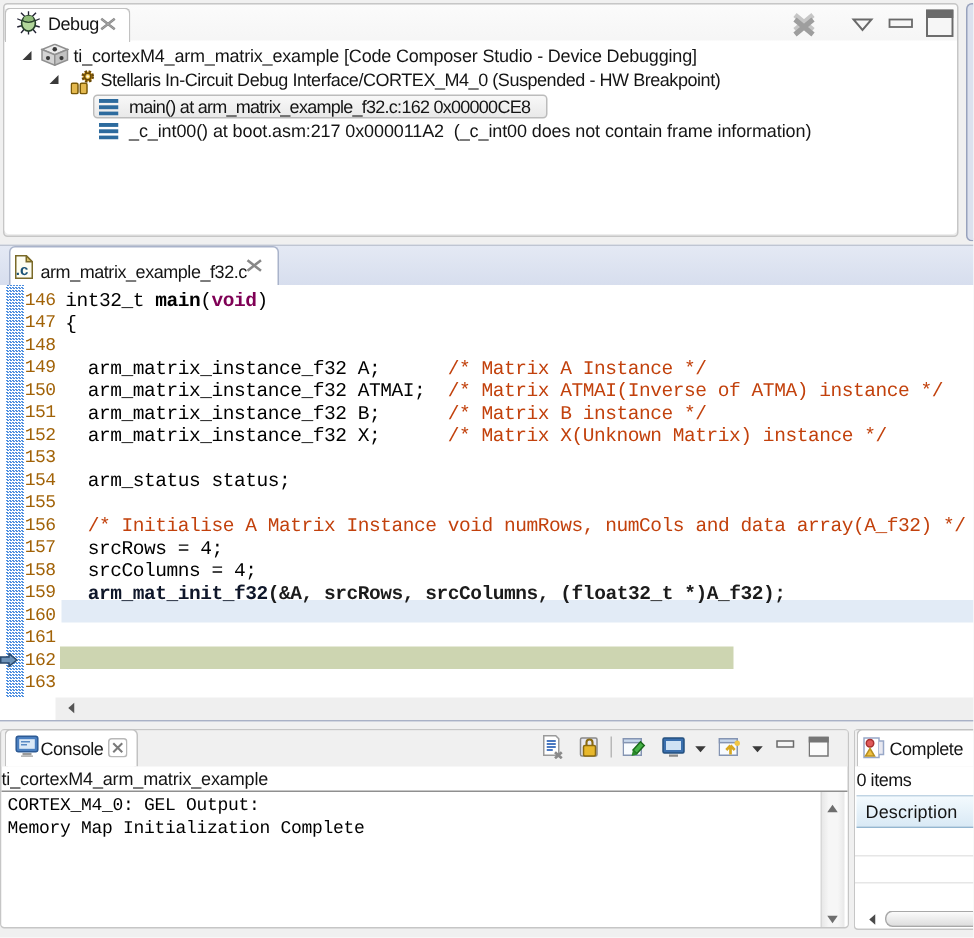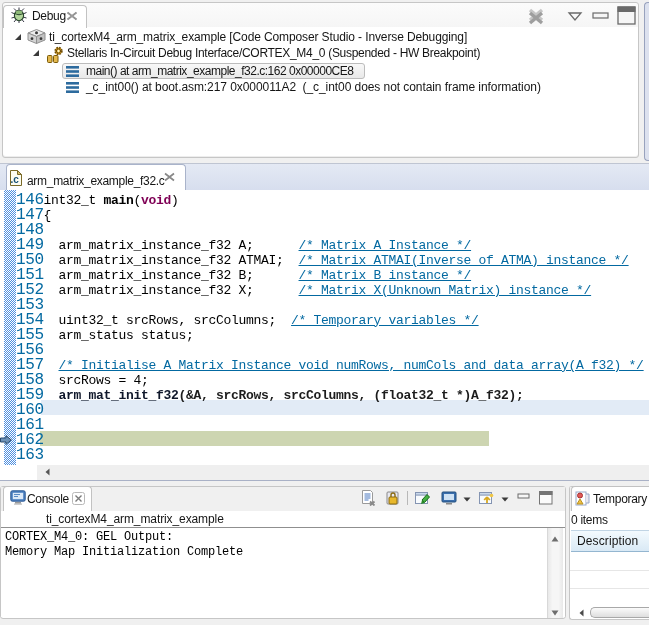--- a/index.html
+++ b/index.html
@@ -26,37 +26,37 @@
   #editor{left:0px;top:163px;width:649px;height:318px;background:#fff;
      border-top:1px solid #bfc5d2;border-bottom:1px solid #a9b1c6;box-sizing:border-box;}
   #edstrip{left:0px;top:164px;width:649px;height:26px;
      background:linear-gradient(#e4e9f4,#d7deee);}
   #edtab{left:6px;top:164px;width:180px;height:26px;background:#fff;
      border:1px solid #a9b3ca;border-bottom:none;border-radius:4px 4px 0 0;box-sizing:border-box;}
   #edbody{left:0px;top:190px;width:649px;height:275px;background:#fff;}
   #ruler{left:4px;top:190px;width:12px;height:275px;
      background:conic-gradient(#4e8fe0 90deg,#fff 90deg 180deg,#4e8fe0 180deg 270deg,#fff 270deg);
      background-size:2px 2px;}
-  #linenums{left:16px;top:192.5px;width:21px;height:275px;color:#0369a1;
-     font-family:"Liberation Mono",monospace;font-size:16px;letter-spacing:-0.35px;
+  #linenums{left:16px;top:192.5px;width:21px;height:275px;color:#a16207;
+     font-family:"Liberation Mono",monospace;font-size:12px;letter-spacing:-0.35px;
      text-align:right;line-height:15px;}
   #code{left:43.5px;top:192.5px;width:605px;height:275px;line-height:15px;}
   .cl{height:15px;}
-  .cmt{color:#0369a1;text-decoration:underline;}
+  .cmt{color:#c2410c;}
   .kw{color:#7f0055;font-weight:bold;}
   #hl160{left:41px;top:400px;width:608px;height:15px;background:#e2ebf6;}
   #hl162{left:40px;top:430.5px;width:449px;height:15px;background:#cdd5b1;}
   #edscroll{left:37px;top:465px;width:612px;height:15px;background:#efefef;}
 
   
   #consview{left:0px;top:486px;width:566px;height:133px;background:#fff;
      border:1px solid #c6c6c6;border-radius:3px;box-sizing:border-box;}
   #constab{left:3px;top:486px;width:89px;height:25px;background:#fff;
      border:1px solid #c2c2c2;border-bottom:none;border-radius:4px 4px 0 0;box-sizing:border-box;}
-  #conslabel{left:1px;top:512px;margin-left:45px;}
+  #conslabel{left:1px;top:512px;}
   #constext{left:1px;top:527px;width:564px;height:90px;background:#fff;border-top:1px solid #8f8f8f;box-sizing:border-box;}
   #consscroll{left:547px;top:528px;width:16px;height:90px;background:linear-gradient(90deg,#e8e8e8,#f6f6f6 30%,#f6f6f6 70%,#e8e8e8);border-left:1px solid #d8d8d8;box-sizing:border-box;}
 
   
   #probview{left:569px;top:486px;width:80px;height:134px;background:#fff;
      border:1px solid #c6c6c6;border-right:none;border-radius:3px 0 0 3px;box-sizing:border-box;}
   #probtab{left:571px;top:486px;width:78px;height:25px;background:#fff;
      border:1px solid #c2c2c2;border-bottom:none;border-right:none;border-radius:4px 0 0 0;box-sizing:border-box;}
   #probhead{left:571px;top:530px;width:78px;height:22px;
      background:linear-gradient(#f3fafe,#d9e9f5);
@@ -112,21 +112,21 @@
   <path d="M7 1 L7 7 L1 7 Z" fill="#3a3a3a"></path>
   </svg>
 <svg class="abs" style="left:27px;top:29px" width="19" height="15" viewBox="0 0 19 15">
   <polygon points="9.5,0.5 18,4 9.5,7.5 1,4" fill="#ececec" stroke="#909090"></polygon>
   <polygon points="1,4 9.5,7.5 9.5,14.5 1,11" fill="#d4d4d4" stroke="#909090"></polygon>
   <polygon points="18,4 9.5,7.5 9.5,14.5 18,11" fill="#c2c2c2" stroke="#909090"></polygon>
   <circle cx="9.5" cy="3.8" r="1.5" fill="#3a3a3a"></circle>
     <circle cx="5" cy="9.7" r="1.4" fill="#3a3a3a"></circle>
   <circle cx="14" cy="9.7" r="1.4" fill="#3a3a3a"></circle>
 </svg>
-<div class="abs ui" style="left:49px;top:30px;letter-spacing:-0.12px;">ti_cortexM4_arm_matrix_example [Code Composer Studio - Inverse Debugging]</div>
+<div class="abs ui" style="left:49px;top:30px;letter-spacing:-0.12px;">ti_cortexM4_arm_matrix_example [Code Composer Studio - Device Debugging]</div>
 
 <svg class="abs" style="left:32px;top:49px" width="8" height="8" viewBox="0 0 8 8">
   <path d="M7 1 L7 7 L1 7 Z" fill="#3a3a3a"></path>
   </svg>
 <svg class="abs" style="left:47px;top:46px" width="18" height="17" viewBox="0 0 18 17">
   <rect x="0.5" y="9.5" width="4.5" height="7" rx="1" fill="#e3b84e" stroke="#7a5a08"></rect>
   <rect x="6.5" y="9.5" width="4.5" height="7" rx="1" fill="#e3b84e" stroke="#7a5a08"></rect>
   <circle cx="11.5" cy="5" r="3.4" fill="#e8a820" stroke="#6a4a08" stroke-width="1.6" stroke-dasharray="1.6 1.1"></circle>
   <circle cx="11.5" cy="5" r="2.1" fill="#f2c84e" stroke="#6a4a08" stroke-width="1"></circle>
   <circle cx="11.5" cy="5" r="0.9" fill="#fff8e0"></circle>
@@ -194,25 +194,25 @@
 163</div>
 <div id="code" class="abs mono">
     <div class="cl">int32_t <b>main</b>(<span class="kw">void</span>)</div>
 <div class="cl">{</div>
 <div class="cl"> </div>
 <div class="cl">  arm_matrix_instance_f32 A;      <span class="cmt">/* Matrix A Instance */</span></div>
 <div class="cl">  arm_matrix_instance_f32 ATMAI;  <span class="cmt">/* Matrix ATMAI(Inverse of ATMA) instance */</span></div>
 <div class="cl">  arm_matrix_instance_f32 B;      <span class="cmt">/* Matrix B instance */</span></div>
 <div class="cl">  arm_matrix_instance_f32 X;      <span class="cmt">/* Matrix X(Unknown Matrix) instance */</span></div>
 <div class="cl"> </div>
-<div class="cl">  uint32_t srcRows, srcColumns;  <span class="cmt">/* Temporary variables */</span></div>
 <div class="cl">  arm_status status;</div>
 <div class="cl"> </div>
 <div class="cl">  <span class="cmt">/* Initialise A Matrix Instance void numRows, numCols and data array(A_f32) */</span></div>
 <div class="cl">  srcRows = 4;</div>
+<div class="cl">  srcColumns = 4;</div>
 <div class="cl" style="font-weight:bold;color:#1c1c1c;">  <span style="color:#0f172a;">arm_mat_init_f32</span>(&amp;A, srcRows, srcColumns, (float32_t *)A_f32);</div>
 <div class="cl"> </div>
   </div>
 <div id="edscroll" class="abs"></div>
 <svg class="abs" style="left:44px;top:468px" width="7" height="8" viewBox="0 0 7 8">
   <path d="M5.5 0.5 L1.5 4 L5.5 7.5 Z" fill="#555"></path>
   </svg>
 
 <div id="consview" class="abs"></div>
 <div class="abs" style="left:1px;top:487px;width:564px;height:24px;background:#f0f0f0;"></div>
@@ -288,21 +288,21 @@
 
 <div id="probview" class="abs"></div>
 <div class="abs" style="left:570px;top:487px;width:79px;height:24px;background:#f0f0f0;"></div>
 <div id="probtab" class="abs"></div>
 <svg class="abs" style="left:575px;top:491px" width="15" height="15" viewBox="0 0 15 15">
   <rect x="1" y="1" width="10" height="13" fill="#fff" stroke="#98a8c8"></rect>
   <circle cx="5" cy="4.5" r="2.5" fill="#e05a5a" stroke="#a83030"></circle>
   <path d="M5 8 L8 13 L2 13 Z" fill="#f0c040" stroke="#b89020"></path>
   <path d="M11 3 L14 3 L14 12 L11 12" fill="#e8e8f0" stroke="#98a8c8"></path>
 </svg>
-<div class="abs ui" style="left:593px;top:492px;">Temporary</div>
+<div class="abs ui" style="left:593px;top:492px;">Complete</div>
 <div class="abs ui" style="left:571px;top:513px;">0 items</div>
 <div id="probhead" class="abs"></div>
 <div class="abs ui" style="left:577px;top:534px;letter-spacing:0.12px;">Description</div>
 <div class="abs" style="left:570px;top:570px;width:79px;height:1px;background:#e6e6e6;"></div>
 <div class="abs" style="left:570px;top:588px;width:79px;height:1px;background:#e6e6e6;"></div>
 <svg class="abs" style="left:578px;top:609px" width="7" height="8" viewBox="0 0 7 8">
   <path d="M5.5 0.5 L1.5 4 L5.5 7.5 Z" fill="#4a4a4a"></path>
   </svg>
 <div class="abs" style="left:590px;top:607px;width:59px;height:11px;background:linear-gradient(#fbfbfb,#dedede);border:1px solid #a8a8a8;border-radius:5px 0 0 5px;border-right:none;box-sizing:border-box;"></div>
 

